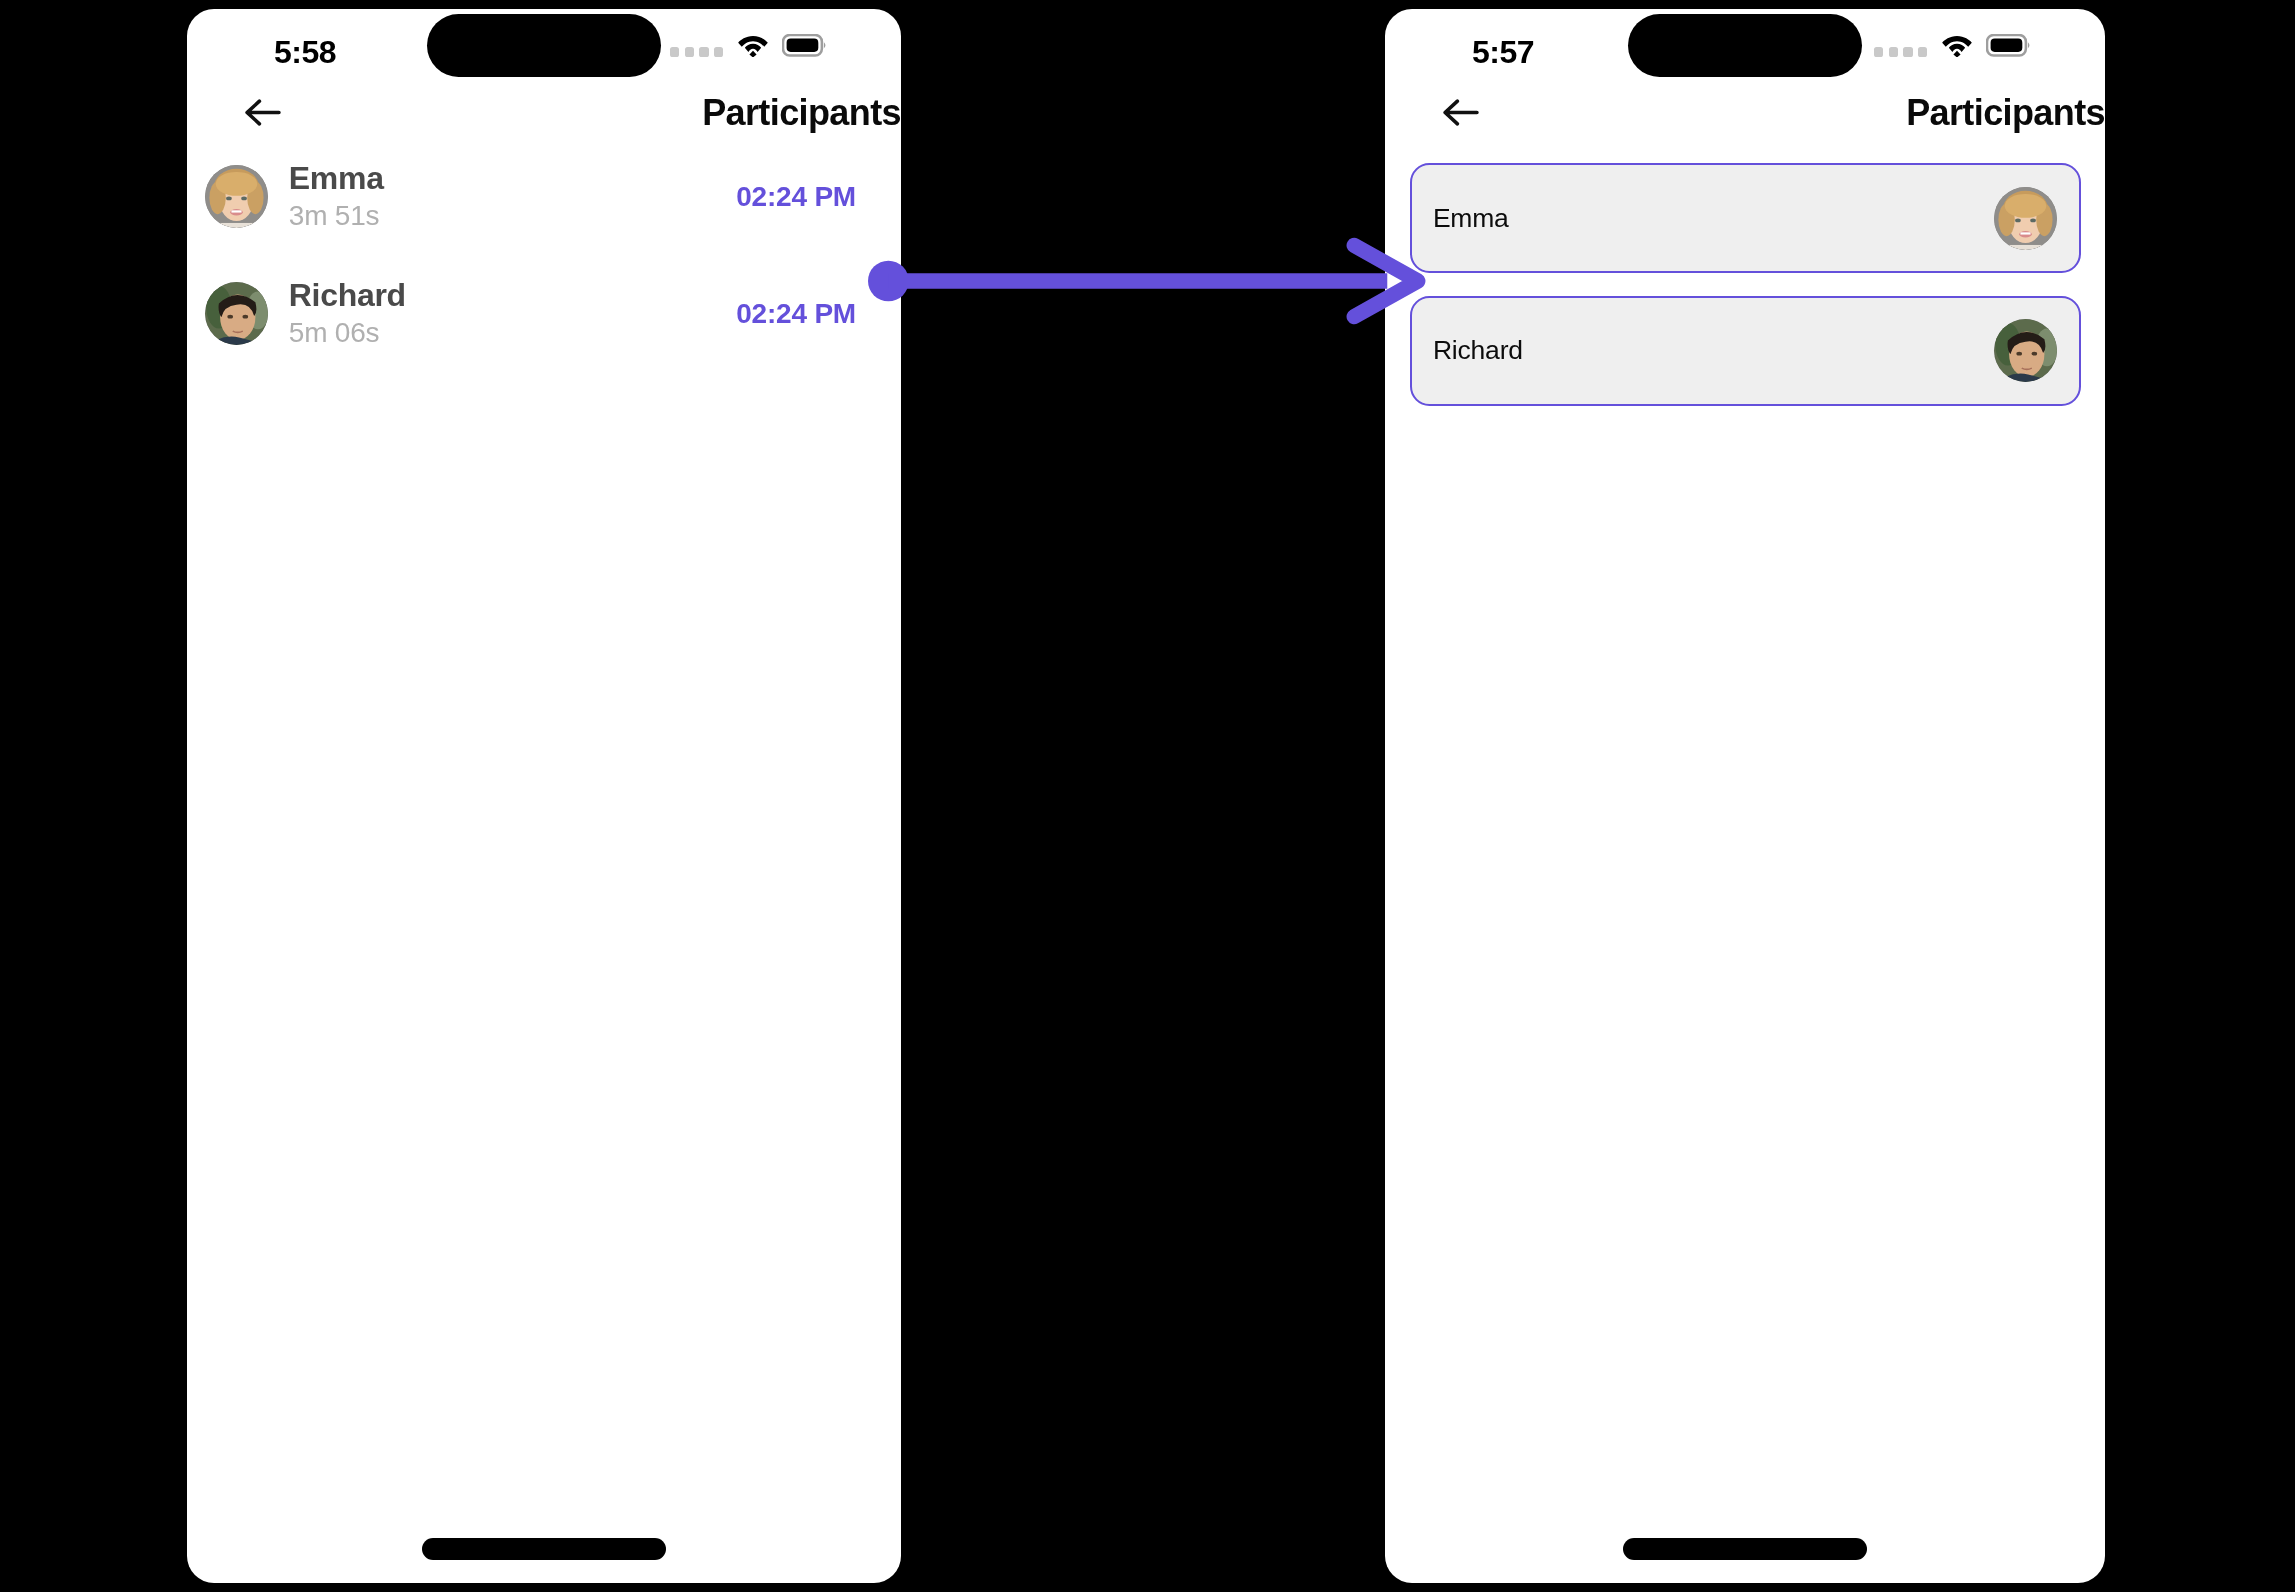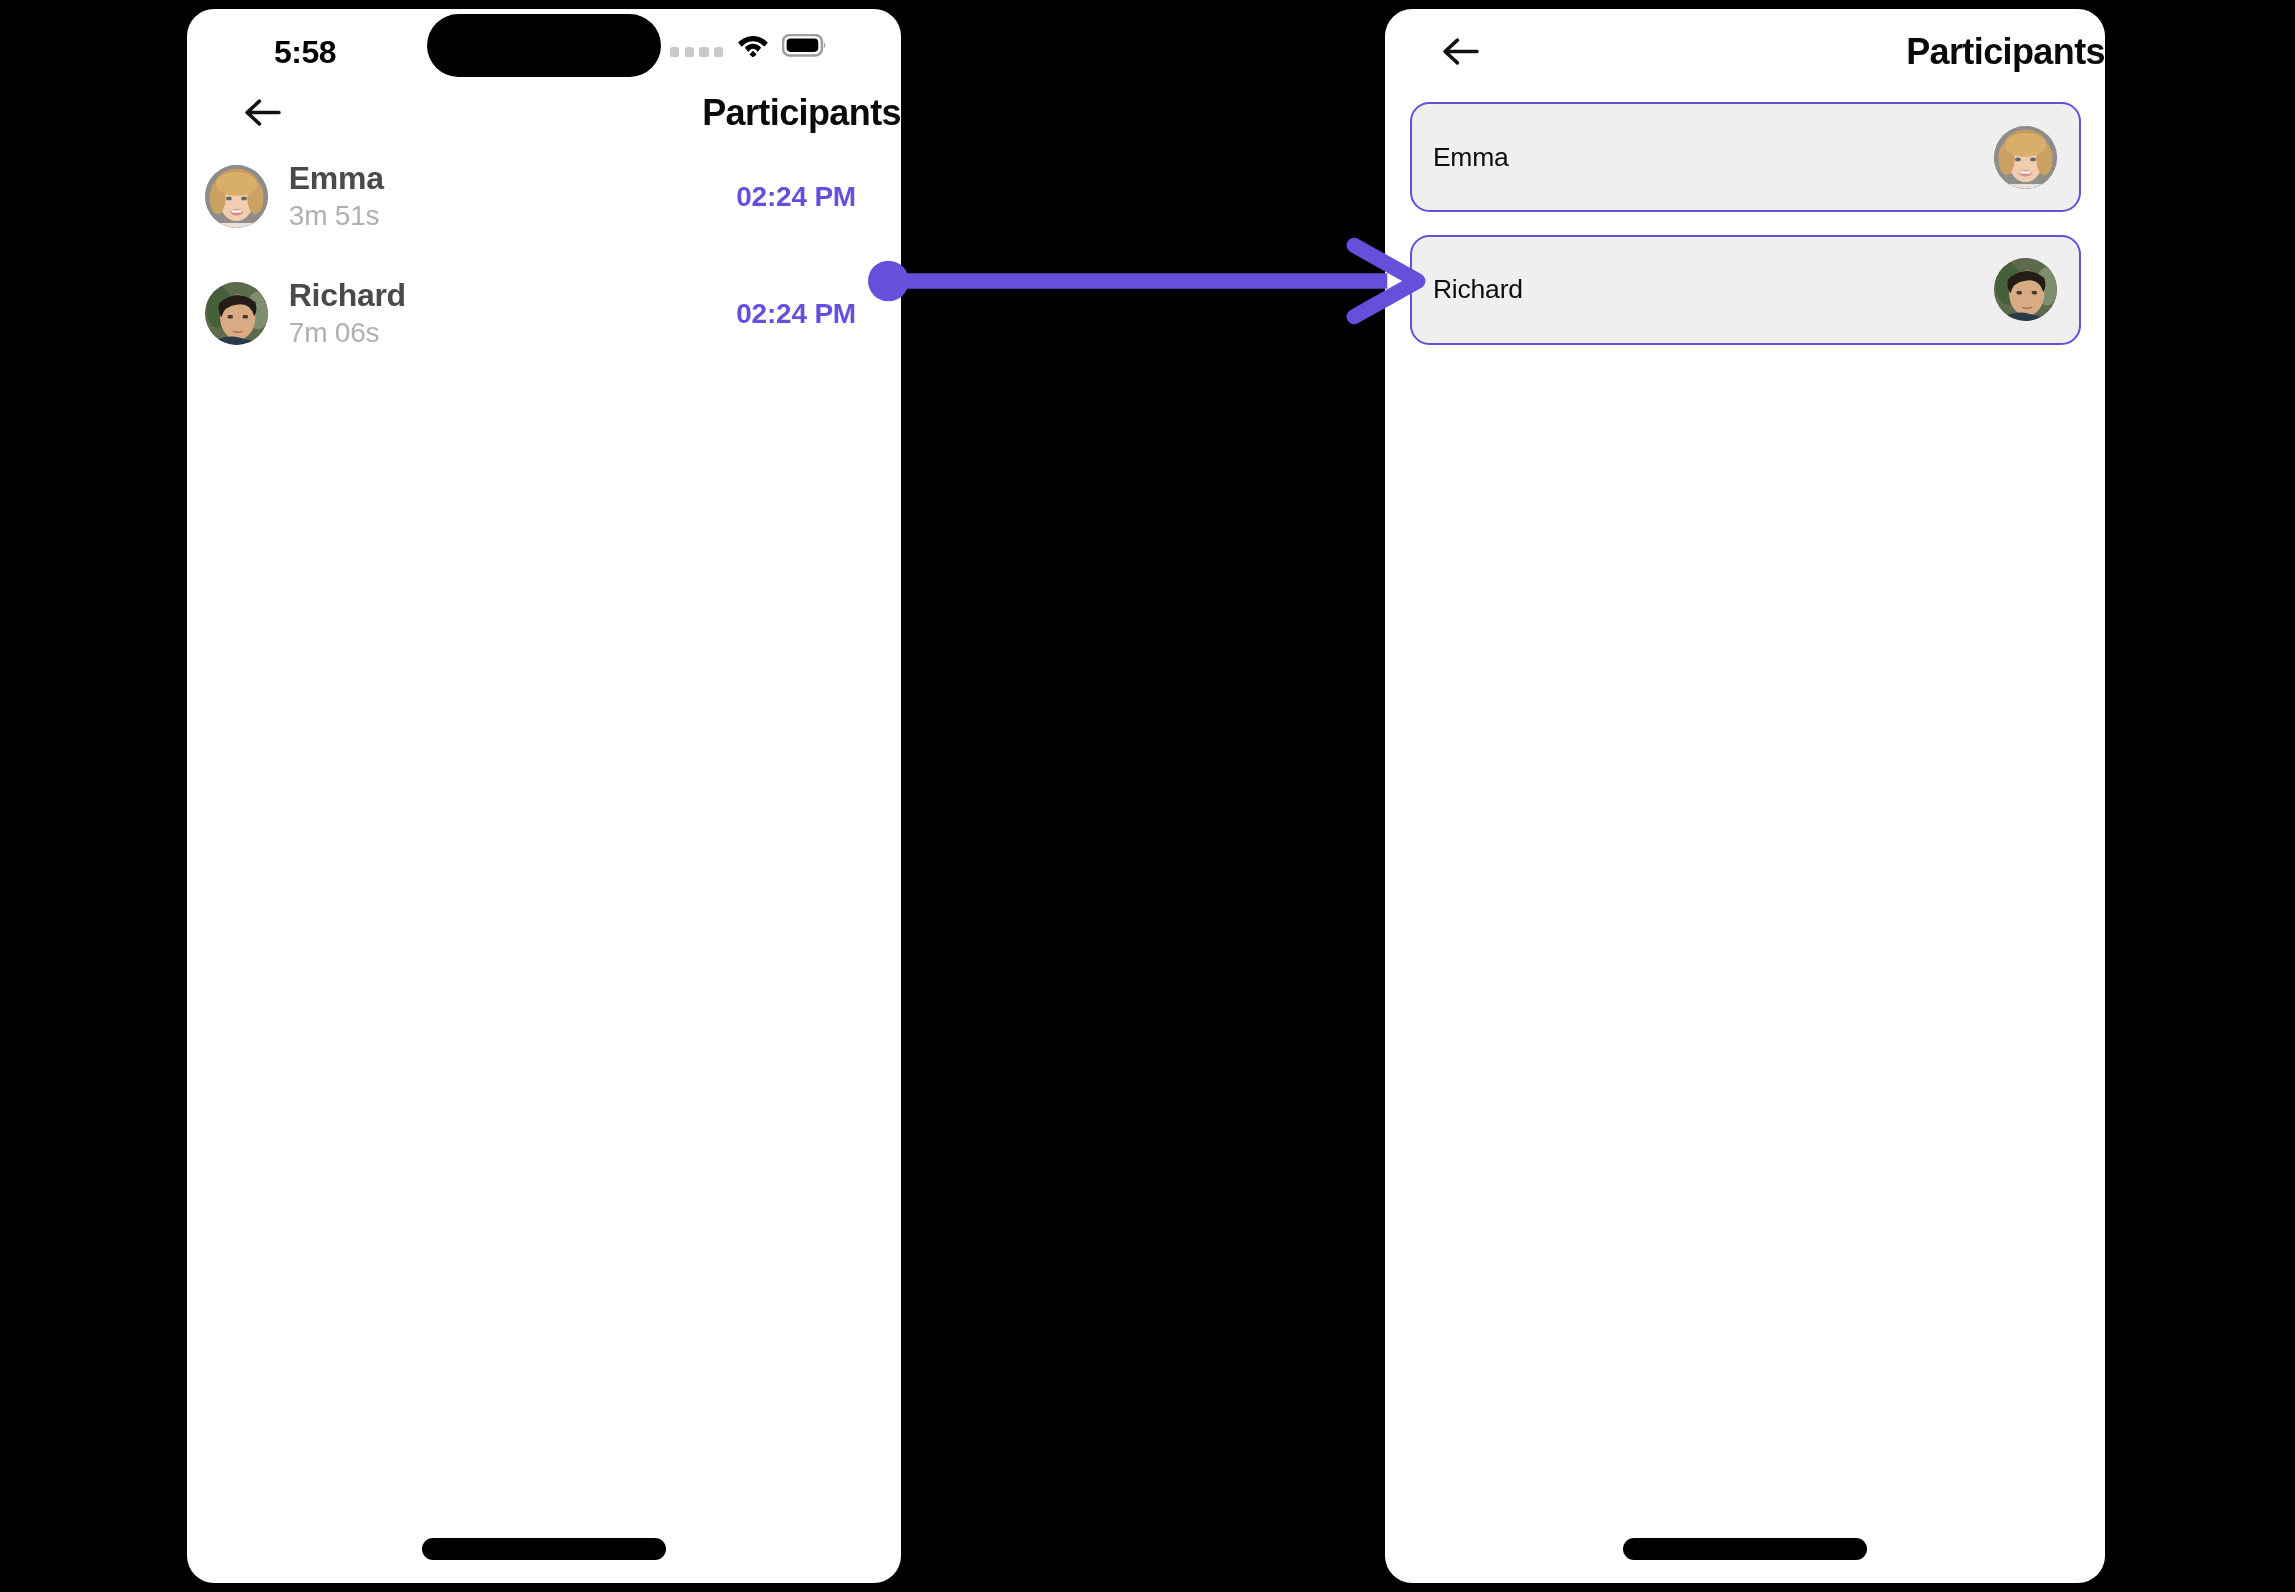--- a/index.html
+++ b/index.html
@@ -271,32 +271,58 @@
             <path d="M22 34 q28 -26 58 -2 q4 16 -2 22 q-6 -22 -28 -18 q-20 2 -24 20 q-6 -8 -4 -22 Z" fill="#241c17"></path>
             <ellipse cx="40" cy="55" rx="4.5" ry="3" fill="#4b3a2a"></ellipse>
             <ellipse cx="64" cy="55" rx="4.5" ry="3" fill="#4b3a2a"></ellipse>
             <path d="M44 78 q8 4 16 0" stroke="#a8705a" stroke-width="2.5" fill="none"></path>
             <path d="M18 92 q18 -8 36 -4 q16 4 30 8 l0 10 l-70 0 Z" fill="#2b3a4a"></path>
           </g>
         </svg>
       </div>
       <div class="p-text">
         <div class="p-name">Richard</div>
-        <div class="p-dur">7m 06s</div>
+        <div class="p-dur">5m 06s</div>
       </div>
       <div class="p-time">02:24 PM</div>
     </div>
 
   </div>
 
   <div class="home-indicator"></div>
 </div>
 
 <div class="phone" id="phone-right">
 
+  <div class="status-bar">
+    <div class="status-time">5:57</div>
+    <div class="dynamic-island"></div>
+    <div class="status-right">
+      <span class="cellular-dots">
+          <i></i>
+          <i></i>
+          <i></i>
+          <i></i>
+        </span>
+      <span>
+        <svg class="wifi-icon" viewBox="0 0 62 46">
+          <path d="M31 4 C17 4 6 12 2 17 L9 25 C13 20 21 14 31 14 C41 14 49 20 53 25 L60 17 C56 12 45 4 31 4 Z" fill="#000"></path>
+          <path d="M31 19 C24 19 18 23 15 27 L22 35 C24 32 27 29 31 29 C35 29 38 32 40 35 L47 27 C44 23 38 19 31 19 Z" fill="#000"></path>
+          <path d="M31 33 L24 40 L31 46 L38 40 Z" fill="#000"></path>
+        </svg>
+      </span>
+      <span>
+        <svg class="battery-icon" viewBox="0 0 88 44">
+          <rect x="2" y="2" width="76" height="40" rx="13" fill="none" stroke="#9e9e9e" stroke-width="5"></rect>
+          <rect x="9" y="9" width="62" height="26" rx="8" fill="#000"></rect>
+          <path d="M82 16 q6 6 0 12 Z" fill="#9e9e9e"></path>
+        </svg>
+      </span>
+    </div>
+  </div>
 
   <div class="navbar">
     <div class="back-arrow">
       <svg viewBox="0 0 72 60" width="37" height="31">
         <path d="M68 30 H6 M30 8 L6 30 L30 52" fill="none" stroke="#111" stroke-width="7" stroke-linecap="round" stroke-linejoin="round"></path>
       </svg>
     </div>
     <div class="nav-title">Participants</div>
   </div>
 

